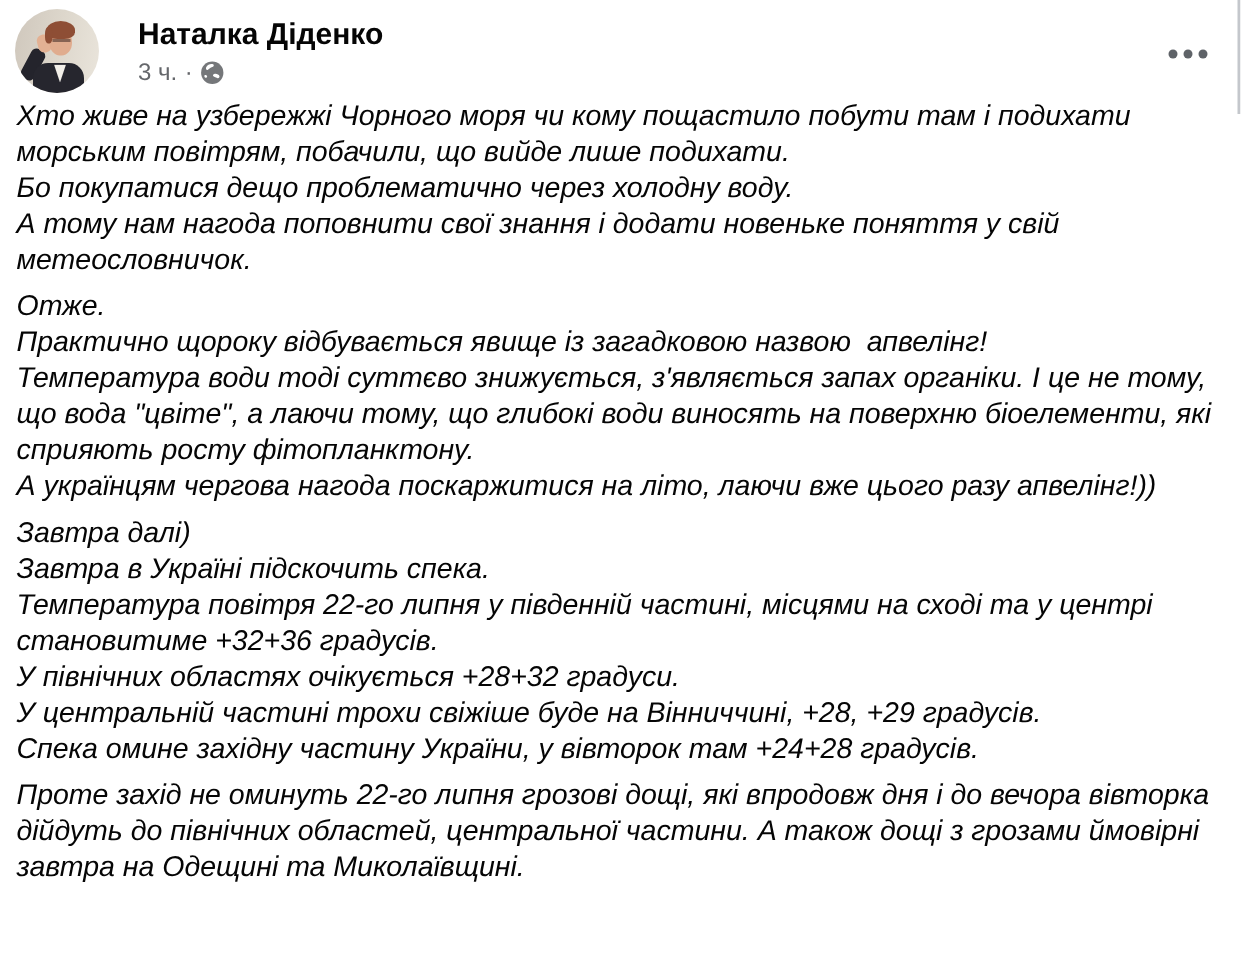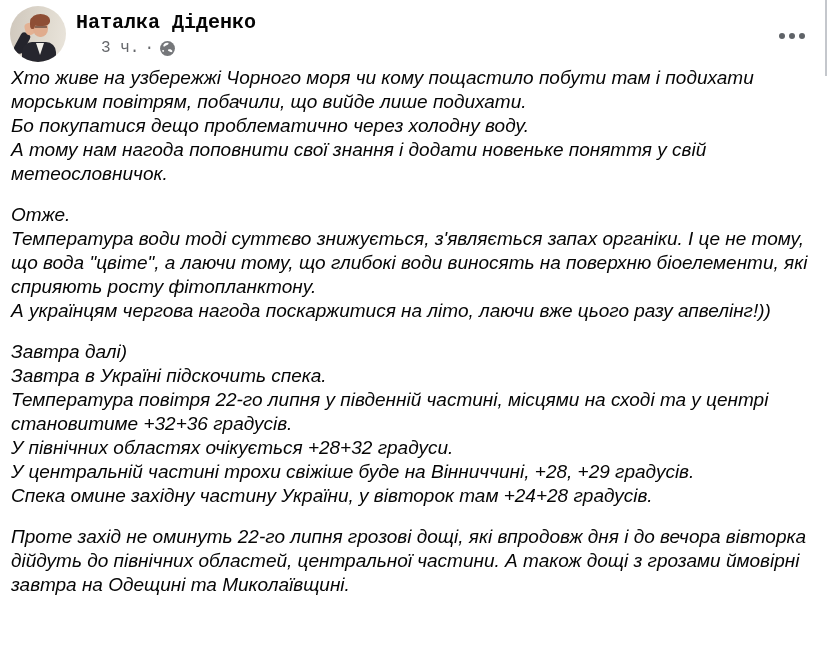--- a/index.html
+++ b/index.html
@@ -18,35 +18,35 @@
     background:linear-gradient(100deg,#cfc7bc 0%,#ded8cd 55%,#eae5dc 100%);
   }
   .avatar .hand{position:absolute;left:15px;top:17px;width:9px;height:12px;background:#e3b193;border-radius:4px;transform:rotate(-15deg);}
   .avatar .sleeve{position:absolute;left:7px;top:26px;width:10px;height:22px;background:#24242c;border-radius:4px;transform:rotate(28deg);}
   .avatar .head{position:absolute;left:23px;top:13px;width:15px;height:18px;background:#e0ac8e;border-radius:50% 50% 46% 46%;}
   .avatar .hair{position:absolute;left:21px;top:8px;width:19px;height:12px;background:#8e4e35;border-radius:50% 50% 38% 38%;}
   .avatar .hair:after{content:"";position:absolute;left:-1px;top:4px;width:5px;height:11px;background:#8e4e35;border-radius:40%;}
   .avatar .glasses{position:absolute;left:25px;top:20px;width:12px;height:3px;border-top:2px solid rgba(60,40,35,.55);}
   .avatar .body{position:absolute;left:12px;top:36px;width:34px;height:22px;background:#26262e;border-radius:10px 10px 0 0;}
   .avatar .shirt{position:absolute;left:26px;top:37px;width:8px;height:12px;background:#f2efe9;clip-path:polygon(0 0,100% 0,50% 100%);}
-  .hdr-meta{position:absolute;left:76px;top:12px;font-family:Liberation Mono, monospace;}
+  .hdr-meta{position:absolute;left:92px;top:12px;}
   .author-name{font-size:20px;line-height:22px;font-weight:bold;color:#050505;cursor:pointer;}
   .sub-row{margin-top:6px;display:flex;align-items:center;gap:5px;color:#65676B;font-size:16px;line-height:17px;}
-  .sub-row .ts{cursor:pointer;margin-left:25px;}
+  .sub-row .ts{cursor:pointer;}
   .globe{display:block;}
   .menu-btn{
     position:absolute;right:18px;top:28px;width:34px;height:16px;
     display:flex;align-items:center;justify-content:center;gap:4px;cursor:pointer;border-radius:8px;
   }
   .menu-btn .dot{width:6px;height:6px;border-radius:50%;background:#5f6368;}
   
   .scroll-thumb{position:absolute;right:0;top:0;width:2px;height:76px;background:#c4c7cc;}
   
   .post-body{padding:4px 14px 0 11px;font-size:19px;line-height:24px;color:#050505;}
-  .para + .para{margin-top:17px;}
+  .para + .para{margin-top:7px;}
   .pline{white-space:pre-wrap;font-style:italic;}
 </style>
 </head>
 <body>
 
 <div class="post-header">
   <div class="avatar" title="">
     <span class="sleeve"></span>
     <span class="hand"></span>
     <span class="body"></span>
@@ -78,20 +78,21 @@
 <div class="scroll-thumb"></div>
 
 <div class="post-body">
   <div class="para">
     <div class="pline">Хто живе на узбережжі Чорного моря чи кому пощастило побути там і подихати морським повітрям, побачили, що вийде лише подихати.</div>
     <div class="pline">Бо покупатися дещо проблематично через холодну воду.</div>
     <div class="pline">А тому нам нагода поповнити свої знання і додати новеньке поняття у свій метеословничок.</div>
   </div>
   <div class="para">
     <div class="pline">Отже.</div>
+    <div class="pline">Практично щороку відбувається явище із загадковою назвою  апвелінг!</div>
     <div class="pline">Температура води тоді суттєво знижується, з'являється запах органіки. І це не тому, що вода "цвіте", а лаючи тому, що глибокі води виносять на поверхню біоелементи, які сприяють росту фітопланктону.</div>
     <div class="pline">А українцям чергова нагода поскаржитися на літо, лаючи вже цього разу апвелінг!))</div>
   </div>
   <div class="para">
     <div class="pline">Завтра далі)</div>
     <div class="pline">Завтра в Україні підскочить спека.</div>
     <div class="pline">Температура повітря 22-го липня у південній частині, місцями на сході та у центрі становитиме +32+36 градусів.</div>
     <div class="pline">У північних областях очікується +28+32 градуси.</div>
     <div class="pline">У центральній частині трохи свіжіше буде на Вінниччині, +28, +29 градусів.</div>
     <div class="pline">Спека омине західну частину України, у вівторок там +24+28 градусів.</div>

